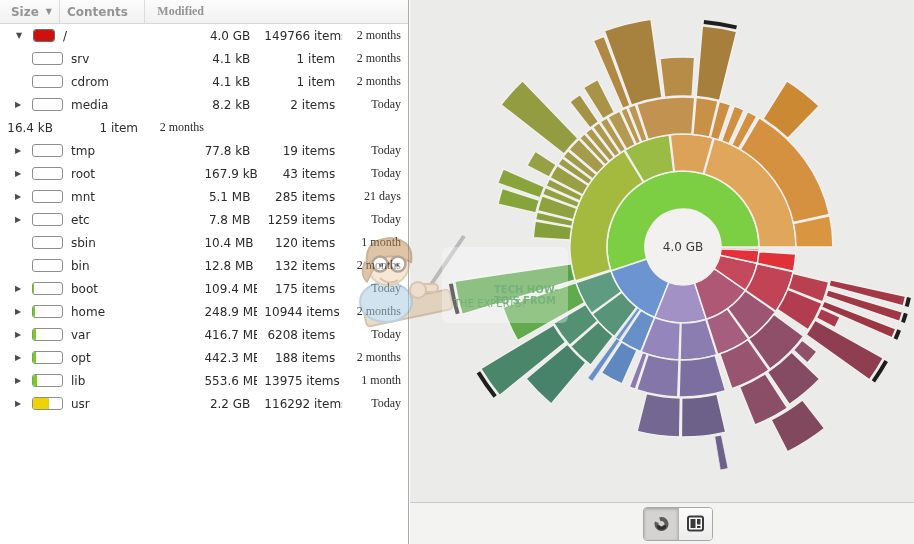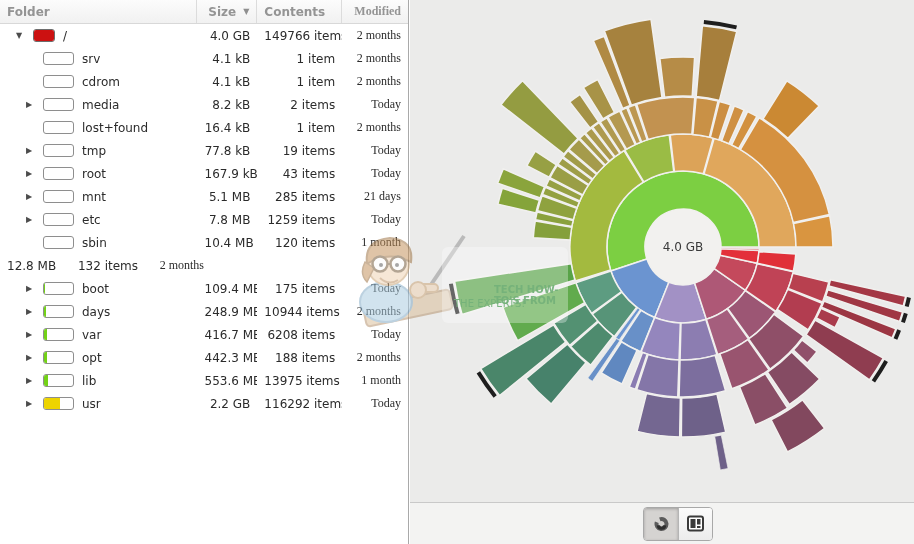--- a/index.html
+++ b/index.html
@@ -16,21 +16,21 @@
   .th:last-child{border-right:none;}
   .c-folder{width:198px;}
   .c-size{width:60px;justify-content:flex-end;}
   .c-contents{width:85px;justify-content:flex-start;}
   .c-modified{width:66px;justify-content:flex-end;font-family:Liberation Serif, serif;}
   .sort-arrow{font-size:8px;color:#8f8f8f;margin-left:7px;}
   .tbody{position:relative;}
   .row{display:flex;height:23px;align-items:center;}
   .cell{box-sizing:border-box;font-size:12px;color:#2b2b2b;white-space:nowrap;overflow:hidden;}
   .cell.c-size,.cell.c-contents,.cell.c-modified{text-align:right;padding:0 7px;}
-  .fcell{display:flex;align-items:center;padding-left:26px;}
+  .fcell{display:flex;align-items:center;padding-left:15px;}
   .row.level0 .fcell{padding-left:16px;}
   .exp{width:13px;font-size:8px;color:#4c4c4c;flex:0 0 13px;}
   .bar{display:inline-block;width:29px;height:11px;border:1px solid #8e8e8e;border-radius:3px;
        background:#fff;margin:0 8px 0 4px;overflow:hidden;flex:0 0 auto;}
   .row.level0 .bar{width:20px;border-color:#6d6d6d;}
   .bar .fill{display:block;height:100%;}
   .fname{font-size:12px;color:#2b2b2b;}
 
   
   .right-panel{position:absolute;left:410px;top:0;width:504px;height:544px;background:#ebebea;}
@@ -58,23 +58,20 @@
   .wm-sub2{position:absolute;left:104px;top:74px;font-size:10px;font-weight:normal;
            color:rgba(116,177,121,.95);}
 </style>
 </head>
 <body>
 
 <div id="app">
 
   <div class="left-panel">
     <div class="thead">
-      <div class="th c-folder">
-        <span>Folder</span>
-      </div>
       <div class="th c-size">
         <span>Size</span>
         <span class="sort-arrow">▼</span>
       </div>
       <div class="th c-contents">
         <span>Contents</span>
       </div>
       <div class="th c-modified">
         <span>Modified</span>
       </div>
@@ -122,27 +119,20 @@
             <span class="bar">
               <span class="fill" style="width: 0%; background: rgb(115, 210, 22);"></span>
             </span>
             <span class="fname">media</span>
           </div>
           <div class="cell c-size">8.2 kB</div>
           <div class="cell c-contents">2 items</div>
           <div class="cell c-modified">Today</div>
         </div>
         <div class="row level1">
-          <div class="cell c-folder fcell">
-            <span class="exp"></span>
-            <span class="bar">
-              <span class="fill" style="width: 0%; background: rgb(115, 210, 22);"></span>
-            </span>
-            <span class="fname">lost+found</span>
-          </div>
           <div class="cell c-size">16.4 kB</div>
           <div class="cell c-contents">1 item</div>
           <div class="cell c-modified">2 months</div>
         </div>
         <div class="row level1">
           <div class="cell c-folder fcell">
             <span class="exp">▶</span>
             <span class="bar">
               <span class="fill" style="width: 0%; background: rgb(115, 210, 22);"></span>
             </span>
@@ -194,20 +184,27 @@
             <span class="bar">
               <span class="fill" style="width: 0%; background: rgb(115, 210, 22);"></span>
             </span>
             <span class="fname">sbin</span>
           </div>
           <div class="cell c-size">10.4 MB</div>
           <div class="cell c-contents">120 items</div>
           <div class="cell c-modified">1 month</div>
         </div>
         <div class="row level1">
+          <div class="cell c-folder fcell">
+            <span class="exp"></span>
+            <span class="bar">
+              <span class="fill" style="width: 0%; background: rgb(115, 210, 22);"></span>
+            </span>
+            <span class="fname">bin</span>
+          </div>
           <div class="cell c-size">12.8 MB</div>
           <div class="cell c-contents">132 items</div>
           <div class="cell c-modified">2 months</div>
         </div>
         <div class="row level1">
           <div class="cell c-folder fcell">
             <span class="exp">▶</span>
             <span class="bar">
               <span class="fill" style="width: 3%; background: rgb(115, 210, 22);"></span>
             </span>
@@ -216,21 +213,21 @@
           <div class="cell c-size">109.4 MB</div>
           <div class="cell c-contents">175 items</div>
           <div class="cell c-modified">Today</div>
         </div>
         <div class="row level1">
           <div class="cell c-folder fcell">
             <span class="exp">▶</span>
             <span class="bar">
               <span class="fill" style="width: 7%; background: rgb(115, 210, 22);"></span>
             </span>
-            <span class="fname">days</span>
+            <span class="fname">home</span>
           </div>
           <div class="cell c-size">248.9 MB</div>
           <div class="cell c-contents">10944 items</div>
           <div class="cell c-modified">2 months</div>
         </div>
         <div class="row level1">
           <div class="cell c-folder fcell">
             <span class="exp">▶</span>
             <span class="bar">
               <span class="fill" style="width: 11%; background: rgb(115, 210, 22);"></span>

